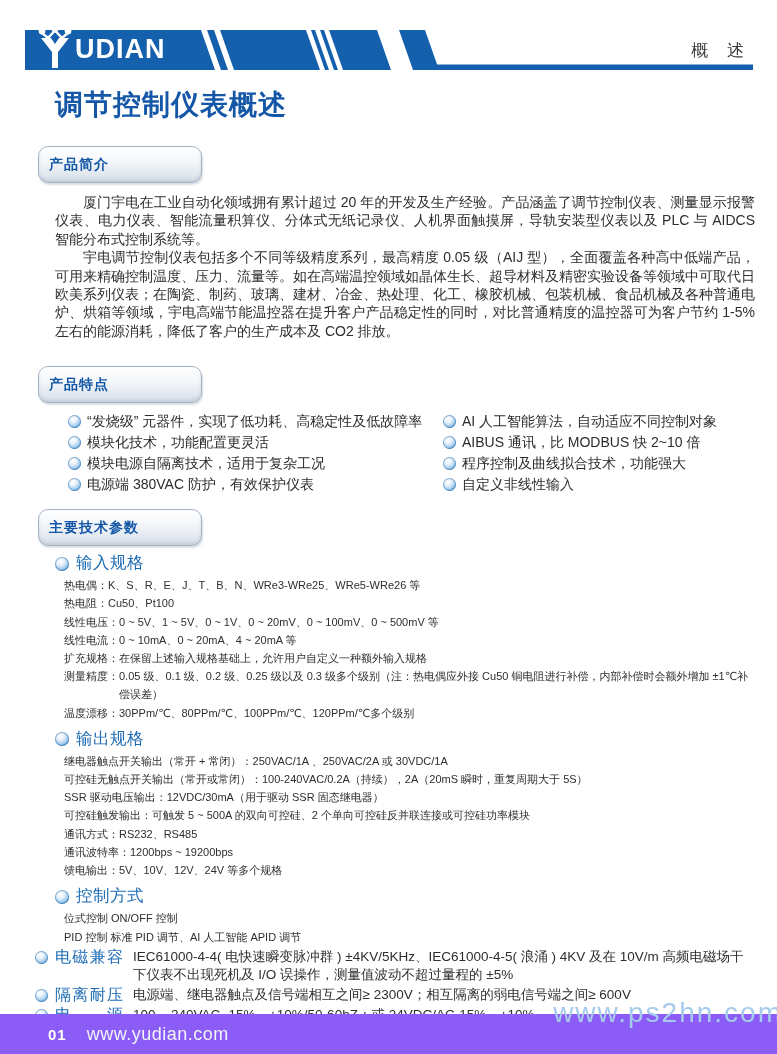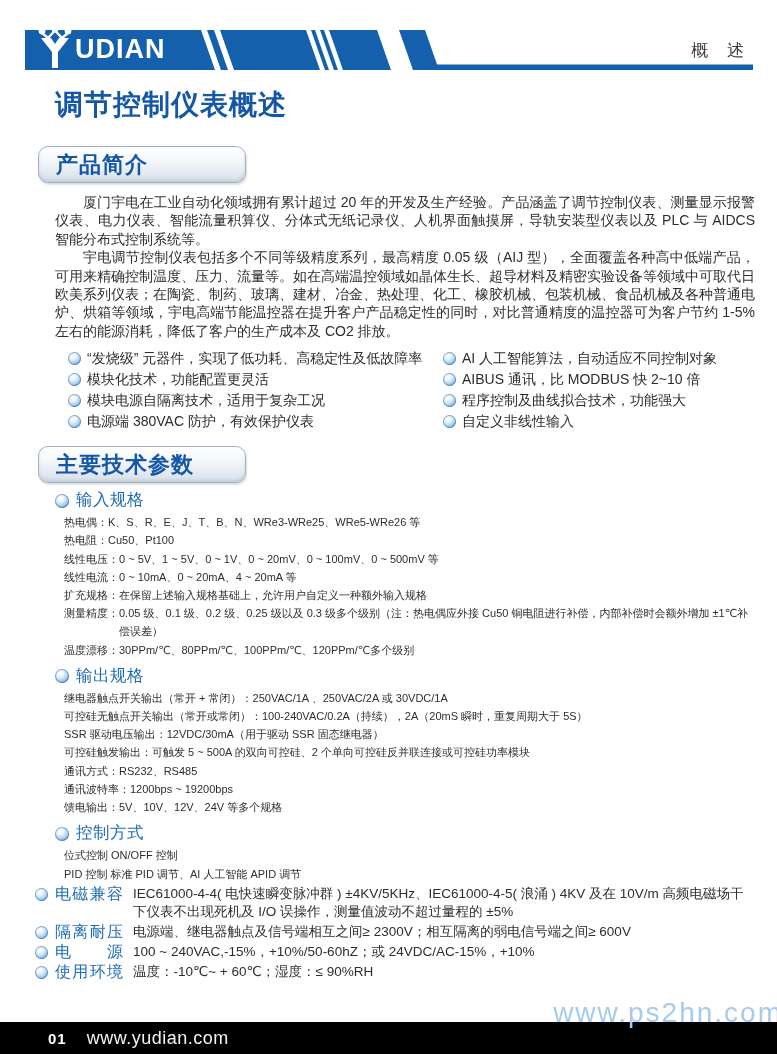--- a/index.html
+++ b/index.html
@@ -17,27 +17,27 @@
   .logo-mark { display:block; }
   .logo-text { color:#fff; font-weight:bold; font-size:27px; line-height:30px;
                letter-spacing:1px; padding:0 0 6px 2px; }
   .page-tag { position:absolute; right:2px; top:9px; font-size:17px; color:#3c3c3c;
               letter-spacing:7px; }
   
   .title { margin:18px 0 12px 55px; font-size:28px; line-height:34px; font-weight:bold;
            color:#1557a7; letter-spacing:1px; }
   
   .sec-btn {
-    margin-left:38px; width:208px; height:37px; border-radius:10px;
+    margin-left:38px; width:164px; height:37px; border-radius:10px;
     border:1px solid #a3b2c3;
     background:linear-gradient(180deg,#ffffff 0%,#f4f7fa 40%,#e3e9f0 75%,#d6dee7 100%);
     box-shadow:inset 0 1px 0 #fff, inset 0 -2px 3px rgba(156,172,190,.35),
                1px 2px 2px rgba(120,135,150,.28);
-    display:flex; align-items:center; padding-left:17px;
-    color:#1557a7; font-size:22px; font-weight:bold; letter-spacing:1px;
+    display:flex; align-items:center; padding-left:10px;
+    color:#1557a7; font-size:14px; font-weight:bold; letter-spacing:1px;
   }
   .btn-1 { margin-top:24px; }
   .btn-2 { margin-top:26px; }
   .btn-3 { margin-top:14px; }
   
   .paras { margin:10px 22px 0 55px; font-size:14px; line-height:18.4px;
            text-align:justify; color:#2e2e2e; }
   .paras p { text-indent:2em; }
   
   .features { margin:8px 0 0 68px; display:flex; list-style:none; }
@@ -55,22 +55,22 @@
   .spec-lines { margin-left:64px; width:692px; font-size:11px; line-height:18.2px;
                 color:#2e2e2e; }
   .spec-lines p { padding-left:5em; text-indent:-5em; }
   .inline-spec { display:flex; align-items:flex-start; margin:2px 0 0 35px; }
   .inline-spec .dot { margin-top:3px; }
   .ilbl { flex:none; width:68px; margin-left:1px; font-size:16px; color:#1e6cb5;
           line-height:18px; text-align:justify; text-align-last:justify; }
   .itxt { margin-left:10px; width:612px; font-size:13.5px; line-height:18px;
           color:#2e2e2e; }
   
-  .footer { position:absolute; left:0; right:0; bottom:0; height:32px;
-            background:#000000; display:flex; align-items:center; color:#fff; z-index:2; }
+  .footer { position:absolute; left:0; right:0; bottom:0; height:40px;
+            background:#8b5cf6; display:flex; align-items:center; color:#fff; z-index:2; }
   .pagenum { margin-left:48px; font-size:15px; font-weight:bold; letter-spacing:1px; }
   .site { margin-left:20px; font-size:18px; letter-spacing:.5px; color:#f0f5fa; }
   .watermark { position:absolute; top:997px; right:-6px; z-index:5;
                font-size:28px; letter-spacing:2px; color:#a6cbec; white-space:nowrap; }
 </style>
 </head>
 <body>
 
 <div class="page">
 
@@ -103,20 +103,23 @@
   <h1 class="title">调节控制仪表概述</h1>
 
   <div class="sec-btn btn-1">
     <span>产品简介</span>
   </div>
   <div class="paras">
     <p>厦门宇电在工业自动化领域拥有累计超过 20 年的开发及生产经验。产品涵盖了调节控制仪表、测量显示报警仪表、电力仪表、智能流量积算仪、分体式无纸记录仪、人机界面触摸屏，导轨安装型仪表以及 PLC 与 AIDCS 智能分布式控制系统等。</p>
     <p>宇电调节控制仪表包括多个不同等级精度系列，最高精度 0.05 级（AIJ 型），全面覆盖各种高中低端产品，可用来精确控制温度、压力、流量等。如在高端温控领域如晶体生长、超导材料及精密实验设备等领域中可取代日欧美系列仪表；在陶瓷、制药、玻璃、建材、冶金、热处理、化工、橡胶机械、包装机械、食品机械及各种普通电炉、烘箱等领域，宇电高端节能温控器在提升客户产品稳定性的同时，对比普通精度的温控器可为客户节约 1-5% 左右的能源消耗，降低了客户的生产成本及 CO2 排放。</p>
   </div>
 
+  <div class="sec-btn btn-2">
+    <span>产品特点</span>
+  </div>
   <div class="features">
     <ul class="fcol left">
       <li class="feat">
           <span class="dot"></span>
           <span>“发烧级” 元器件，实现了低功耗、高稳定性及低故障率</span>
         </li>
       <li class="feat">
           <span class="dot"></span>
           <span>模块化技术，功能配置更灵活</span>
         </li>

